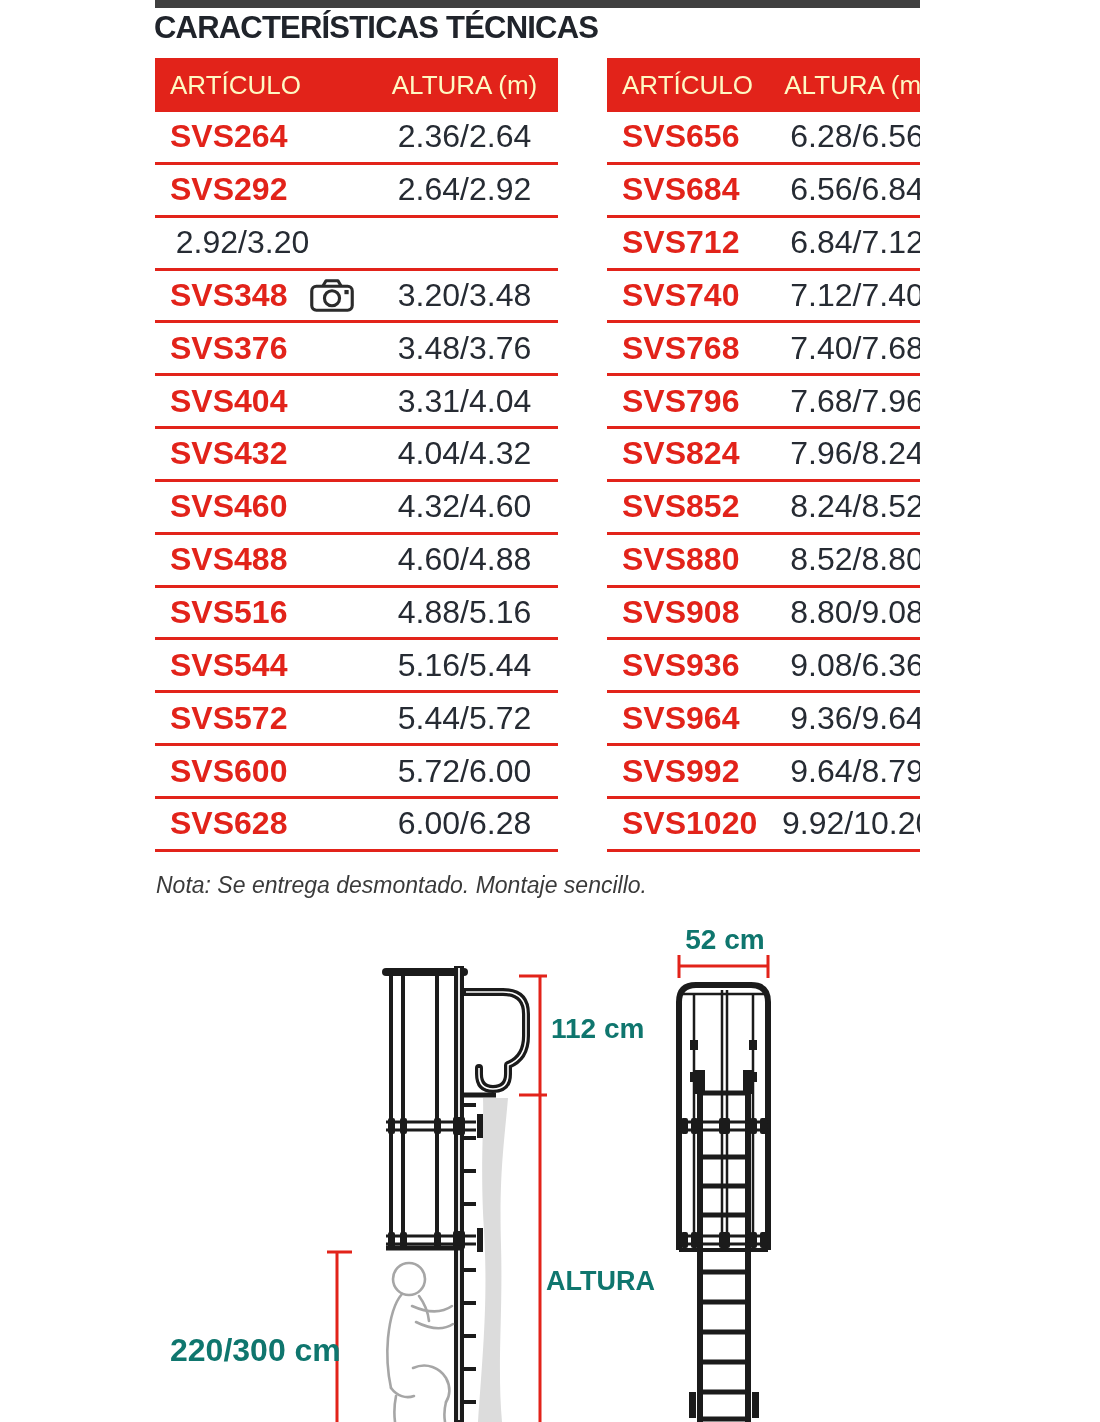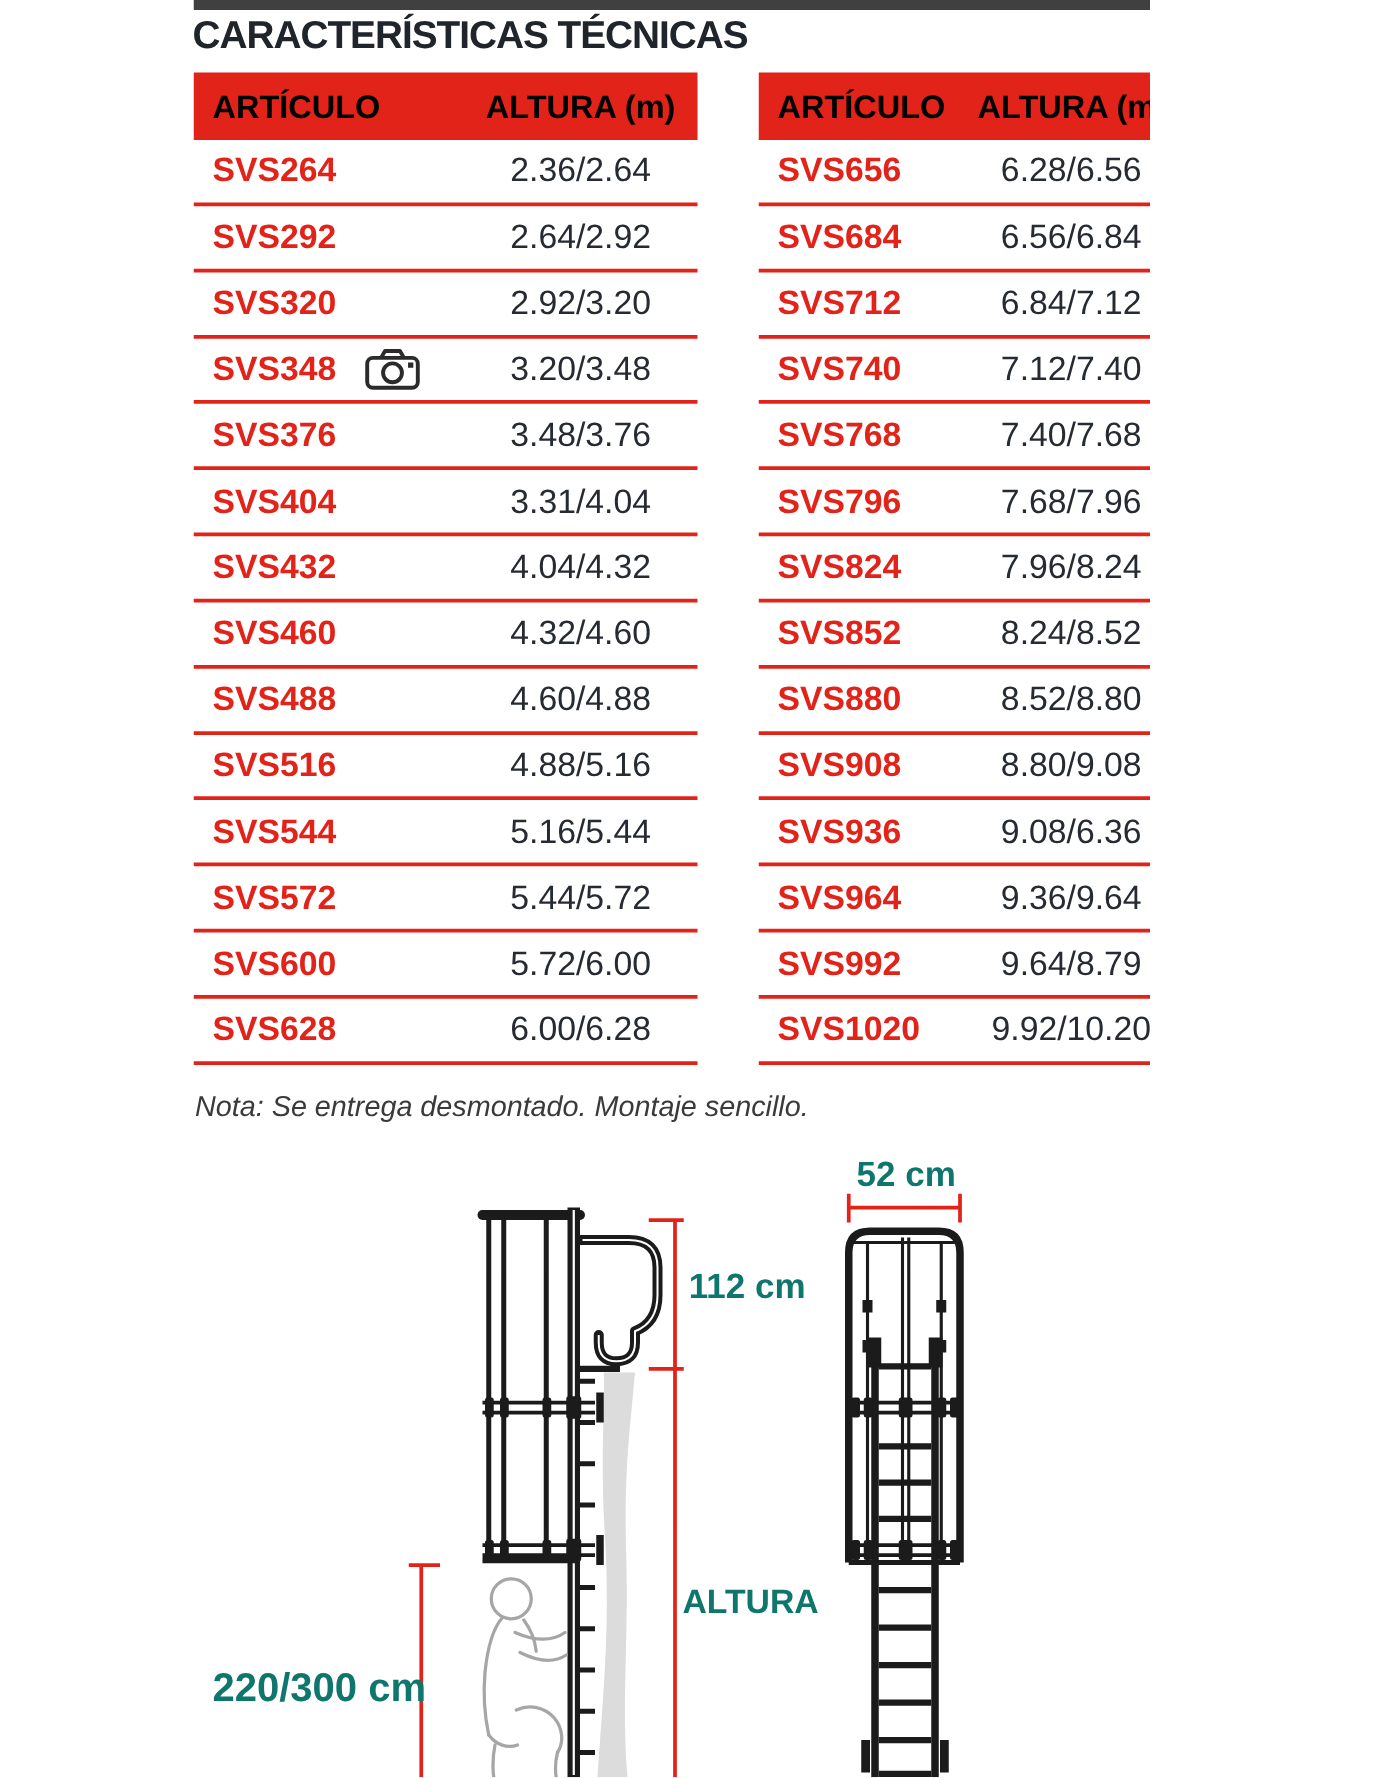--- a/index.html
+++ b/index.html
@@ -12,27 +12,27 @@
   html,body{margin:0;padding:0;background:#ffffff;}
   .page{position:relative;width:920px;height:1422px;background:#fff;overflow:hidden;
         font-family:"Liberation Sans",sans-serif;color:var(--dark);}
   .topbar{position:absolute;left:155px;top:0;width:802px;height:8px;background:#404040;}
   .title{position:absolute;left:154px;top:10px;font-size:31px;font-weight:bold;
          letter-spacing:-0.8px;color:#20242b;white-space:nowrap;}
   .spec-table{position:absolute;top:58px;}
   .spec-table.left{left:155px;width:403px;}
   .spec-table.right{left:607px;width:343px;}
   .thead{height:54px;background:var(--red);display:flex;align-items:center;
-         color:#000000;font-weight:bold;font-size:26px;}
+         color:#fef9c3;font-weight:normal;font-size:26px;}
   .thead .c1{flex:1;padding-left:15px;white-space:nowrap;}
   .thead .c2{text-align:center;white-space:nowrap;}
   .spec-table.left  .c2{width:175px;margin-right:6px;}
   .spec-table.right .c2{width:150px;margin-right:18px;}
   .row{height:52.85px;box-sizing:border-box;border-bottom:3px solid var(--red);
-       display:flex;align-items:center;font-size:27px;}
+       display:flex;align-items:center;font-size:32px;}
   .row .art{flex:1;padding-left:15px;color:var(--red);font-weight:bold;
             display:flex;align-items:center;gap:22px;white-space:nowrap;}
   .row .val{text-align:center;color:var(--dark);white-space:nowrap;}
   .spec-table.left  .row .val{width:175px;margin-right:6px;}
   .spec-table.right .row .val{width:150px;margin-right:18px;}
   .cam{flex:0 0 auto;display:block;}
   .note{position:absolute;left:156px;top:872px;font-size:23px;font-style:italic;
         color:#3a3a3a;white-space:nowrap;}
   .dim-label{position:absolute;font-weight:bold;color:#0f766e;white-space:nowrap;}
   #lbl-top-width{left:655px;top:924px;width:140px;text-align:center;font-size:28px;}
@@ -65,24 +65,20 @@
 
   <div class="row">
     <span class="art">
       <span class="art-text">SVS292</span>
 
     </span>
     <span class="val">2.64/2.92</span>
   </div>
 
   <div class="row">
-    <span class="art">
-      <span class="art-text">SVS320</span>
-
-    </span>
     <span class="val">2.92/3.20</span>
   </div>
 
   <div class="row">
     <span class="art">
       <span class="art-text">SVS348</span>
       <svg class="cam" viewBox="0 0 50 38" width="46" height="35">
         <rect x="3" y="9" width="44" height="26" rx="5" fill="none" stroke="#2b2b2b" stroke-width="3.4"></rect>
         <path d="M15,9 L18.5,3 H31.5 L35,9" fill="none" stroke="#2b2b2b" stroke-width="3.4" stroke-linejoin="round"></path>
         <circle cx="25" cy="22" r="8.2" fill="none" stroke="#2b2b2b" stroke-width="3.4"></circle>

